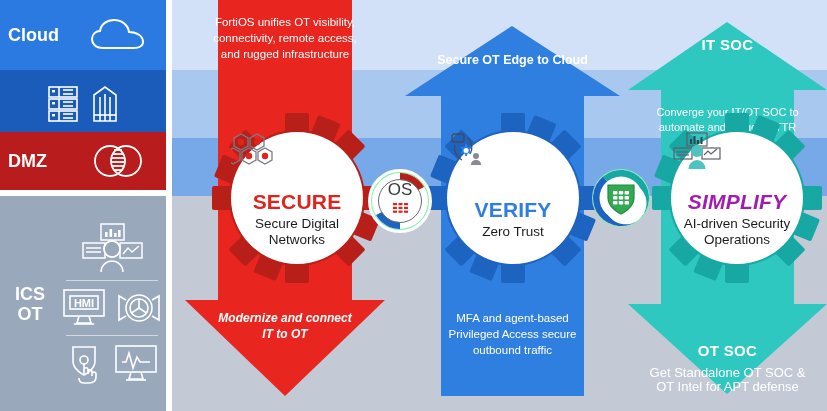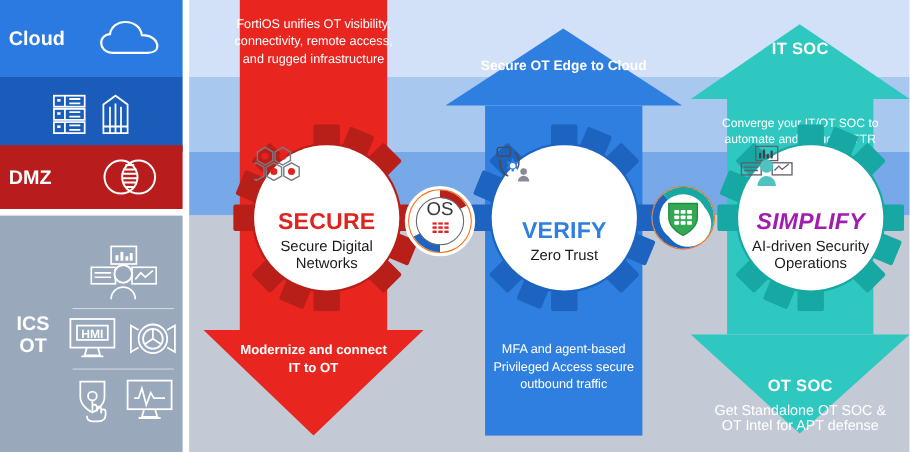--- a/index.html
+++ b/index.html
@@ -40,21 +40,21 @@
   
   .arrow{position:absolute;}
   .arrow .atext{position:absolute;left:0;right:0;text-align:center;color:#ffffff;}
 
   
   #arrow-secure{left:185px;top:0;width:200px;height:411px;}
   #arrow-secure .shaft{position:absolute;left:33px;top:0;width:134px;height:300px;background:#e8251f;}
   #arrow-secure .head{position:absolute;left:0;top:300px;width:0;height:0;
      border-left:100px solid transparent;border-right:100px solid transparent;border-top:96px solid #e8251f;}
   #arrow-secure .top-text{top:14px;font-size:11.5px;line-height:16px;padding:0 28px;box-sizing:border-box;}
-  #arrow-secure .bot-text{top:310px;font-size:12px;line-height:16px;font-weight:bold;padding:0 30px;box-sizing:border-box;}
+  #arrow-secure .bot-text{top:310px;font-size:12px;line-height:16px;font-weight:bold;padding:0 30px;box-sizing:border-box;font-style:italic;}
 
   
   #arrow-verify{left:405px;top:0;width:215px;height:411px;}
   #arrow-verify .head{position:absolute;left:0;top:26px;width:0;height:0;
      border-left:107px solid transparent;border-right:108px solid transparent;border-bottom:70px solid #2f7fe0;}
   #arrow-verify .shaft{position:absolute;left:36px;top:96px;width:143px;height:300px;background:#2f7fe0;}
   #arrow-verify .top-text{top:52px;font-size:12.5px;line-height:17px;font-weight:bold;}
   #arrow-verify .bot-text{top:310px;font-size:11.5px;line-height:16px;padding:0 28px;box-sizing:border-box;}
 
   
@@ -79,21 +79,21 @@
   .gear .gsub{font-size:13.5px;color:#1c1c1c;line-height:16px;text-align:center;padding:0 8px;margin-top:2px;}
   #gear-secure{left:212px;top:113px;}
   #gear-secure .gtitle{color:#e0241d;}
   #gear-verify{left:428px;top:113px;}
   #gear-verify .gtitle{color:#2f7fe0;}
   #gear-simplify{left:652px;top:113px;}
   #gear-simplify .gtitle{color:#a21caf;font-style:italic;}
 
   
   .badge{position:absolute;width:58px;height:58px;border-radius:50%;
-    display:flex;flex-direction:column;align-items:center;justify-content:center;background:#f97316;}
+    display:flex;flex-direction:column;align-items:center;justify-content:center;background:#86efac;}
   #badge-os{left:368px;top:169px;border:3px solid #ffffff;box-shadow:0 0 0 0 transparent;}
   #badge-os .ostext{font-size:17px;color:#3a3a3a;font-weight:normal;line-height:17px;margin-top:-4px;position:relative;}
   #badge-os .oslogo{position:relative;margin-top:2px;}
   #badge-fg{left:592px;top:169px;}
   </style>
 </head>
 <body>
 
 <div id="stage">
 

